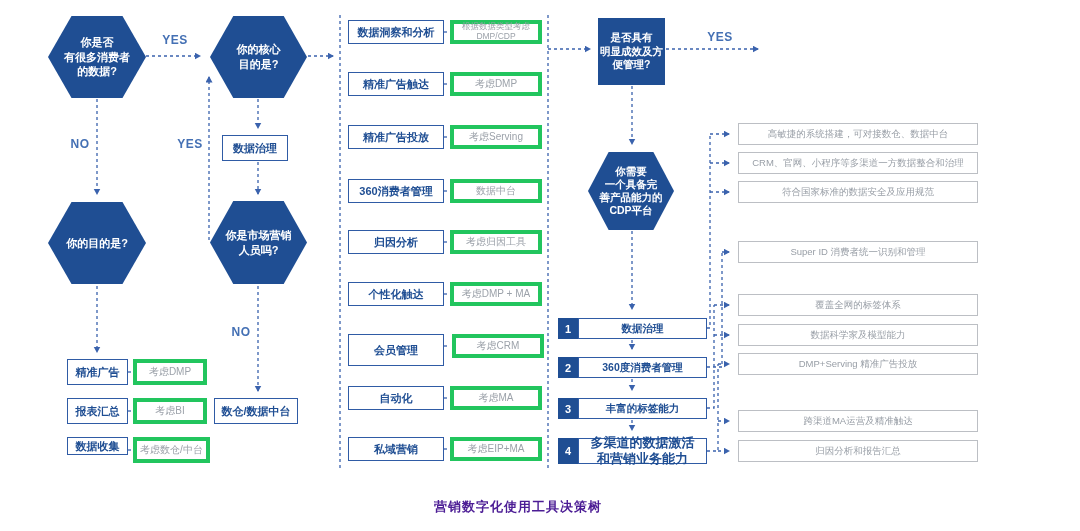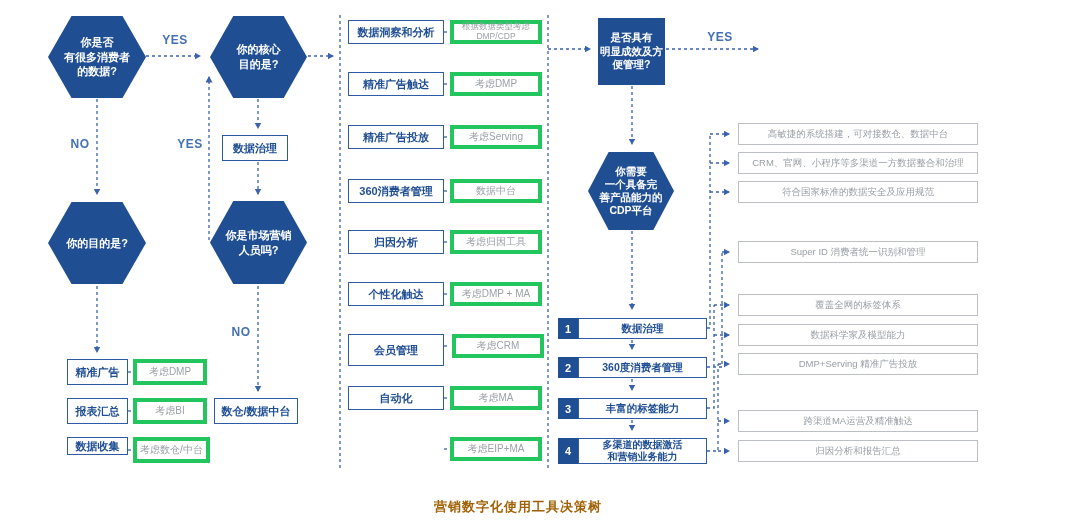--- a/index.html
+++ b/index.html
@@ -37,27 +37,27 @@
   .step{position:absolute;left:558px;width:149px;display:flex;}
   .step .num{
     width:20px;background:#1F4E93;color:#fff;font-weight:bold;font-size:11px;
     display:flex;align-items:center;justify-content:center;flex:none;
   }
   .step .slabel{
     flex:1;background:#fff;border:1.5px solid #2F5BA5;color:#1F4E93;font-weight:bold;font-size:10.5px;
     display:flex;align-items:center;justify-content:center;text-align:center;box-sizing:border-box;
     white-space:pre-line;line-height:1.2;
   }
-  .step .slabel.small2{font-size:10px;}
+  .step .slabel.small2{font-size:13px;}
   .edge-label{
     position:absolute;color:#4470B4;font-weight:bold;font-size:12px;letter-spacing:.5px;
     text-align:center;width:40px;
   }
   #title{
-    position:absolute;top:498px;left:0;width:1036px;text-align:center;color:#a16207;
+    position:absolute;top:498px;left:0;width:1036px;text-align:center;color:#4c1d95;
     font-size:13px;font-weight:bold;letter-spacing:1px;
   }
 </style>
 </head>
 <body>
 
 <div id="canvas">
 
   <svg class="abs" width="1080" height="531" style="left:0;top:0" xmlns="http://www.w3.org/2000/svg">
     <defs>
@@ -166,20 +166,21 @@
 
   <div class="bbox abs" style="left:348px;top:282px;width:96px;height:24px">个性化触达</div>
   <div class="gbox abs" style="left:450px;top:282px;width:92px;height:24px">考虑DMP + MA</div>
 
   <div class="bbox abs" style="left:348px;top:334px;width:96px;height:32px">会员管理</div>
   <div class="gbox abs" style="left:452px;top:334px;width:92px;height:24px">考虑CRM</div>
 
   <div class="bbox abs" style="left:348px;top:386px;width:96px;height:24px">自动化</div>
   <div class="gbox abs" style="left:450px;top:386px;width:92px;height:24px">考虑MA</div>
 
+  <div class="bbox abs" style="left:348px;top:437px;width:96px;height:24px">私域营销</div>
   <div class="gbox abs" style="left:450px;top:437px;width:92px;height:24px">考虑EIP+MA</div>
 
   <div class="sq abs" style="left:598px;top:18px;width:67px;height:67px;font-size:10.5px;line-height:1.3">是否具有
 明显成效及方
 便管理?</div>
 
   <div class="hex abs" style="left:588px;top:152px;width:86px;height:78px;font-size:10.5px;line-height:1.25">你需要
 一个具备完
 善产品能力的
 CDP平台</div>

